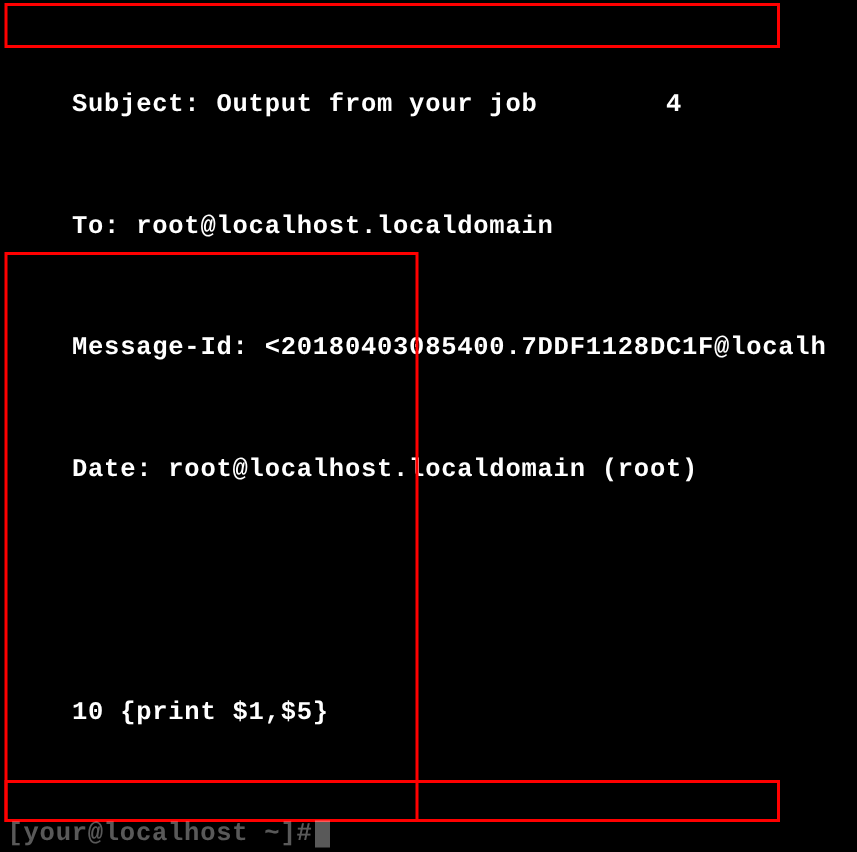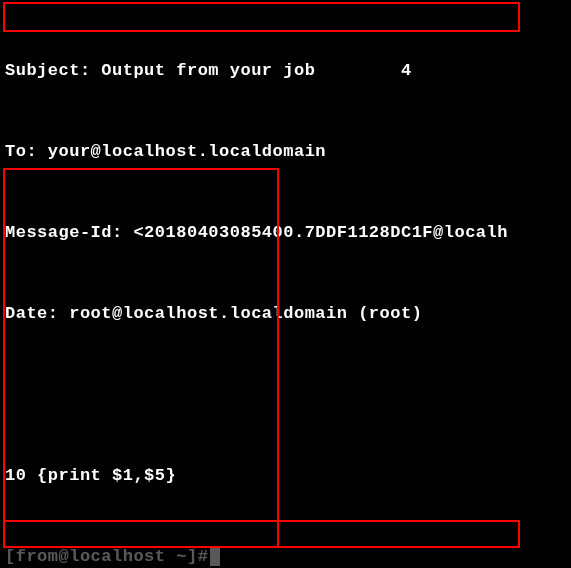--- a/index.html
+++ b/index.html
@@ -16,20 +16,21 @@
     letter-spacing: 0.5px;
   }
   .terminal {
     position: relative;
     padding: 3px 5px;
     line-height: 27px;
     white-space: pre;
   }
   .line {
     display: block;
+    margin-left: 43px;
   }
   .box-subject {
     position: absolute;
     top: 2px;
     left: 3px;
     width: 517px;
     height: 30px;
     border: 2px solid #ff0000;
     pointer-events: none;
     box-sizing: border-box;
@@ -72,21 +73,21 @@
   }
   .faded {
     opacity: 0.35;
   }
 </style>
 </head>
 <body>
 
 <div class="terminal">
   <span class="line">Subject: Output from your job        4</span>
-  <span class="line">To: your@localhost.localdomain</span>
+  <span class="line">To: root@localhost.localdomain</span>
   <span class="line">Message-Id: &lt;20180403085400.7DDF1128DC1F@localh</span>
   <span class="line">Date: root@localhost.localdomain (root)</span>
   <span class="line"> </span>
   <span class="line">10 {print $1,$5}</span>
   
   
   
   
   
   
@@ -99,14 +100,14 @@
   
   
   
 
   <div class="box-subject"></div>
   <div class="box-files"></div>
   <div class="box-mail"></div>
 </div>
 
 <div class="prompt-line faded">
-  <span>[from@localhost ~]#</span><span class="cursor"></span>
+  <span>[your@localhost ~]#</span><span class="cursor"></span>
 </div>
 
 </body></html>

